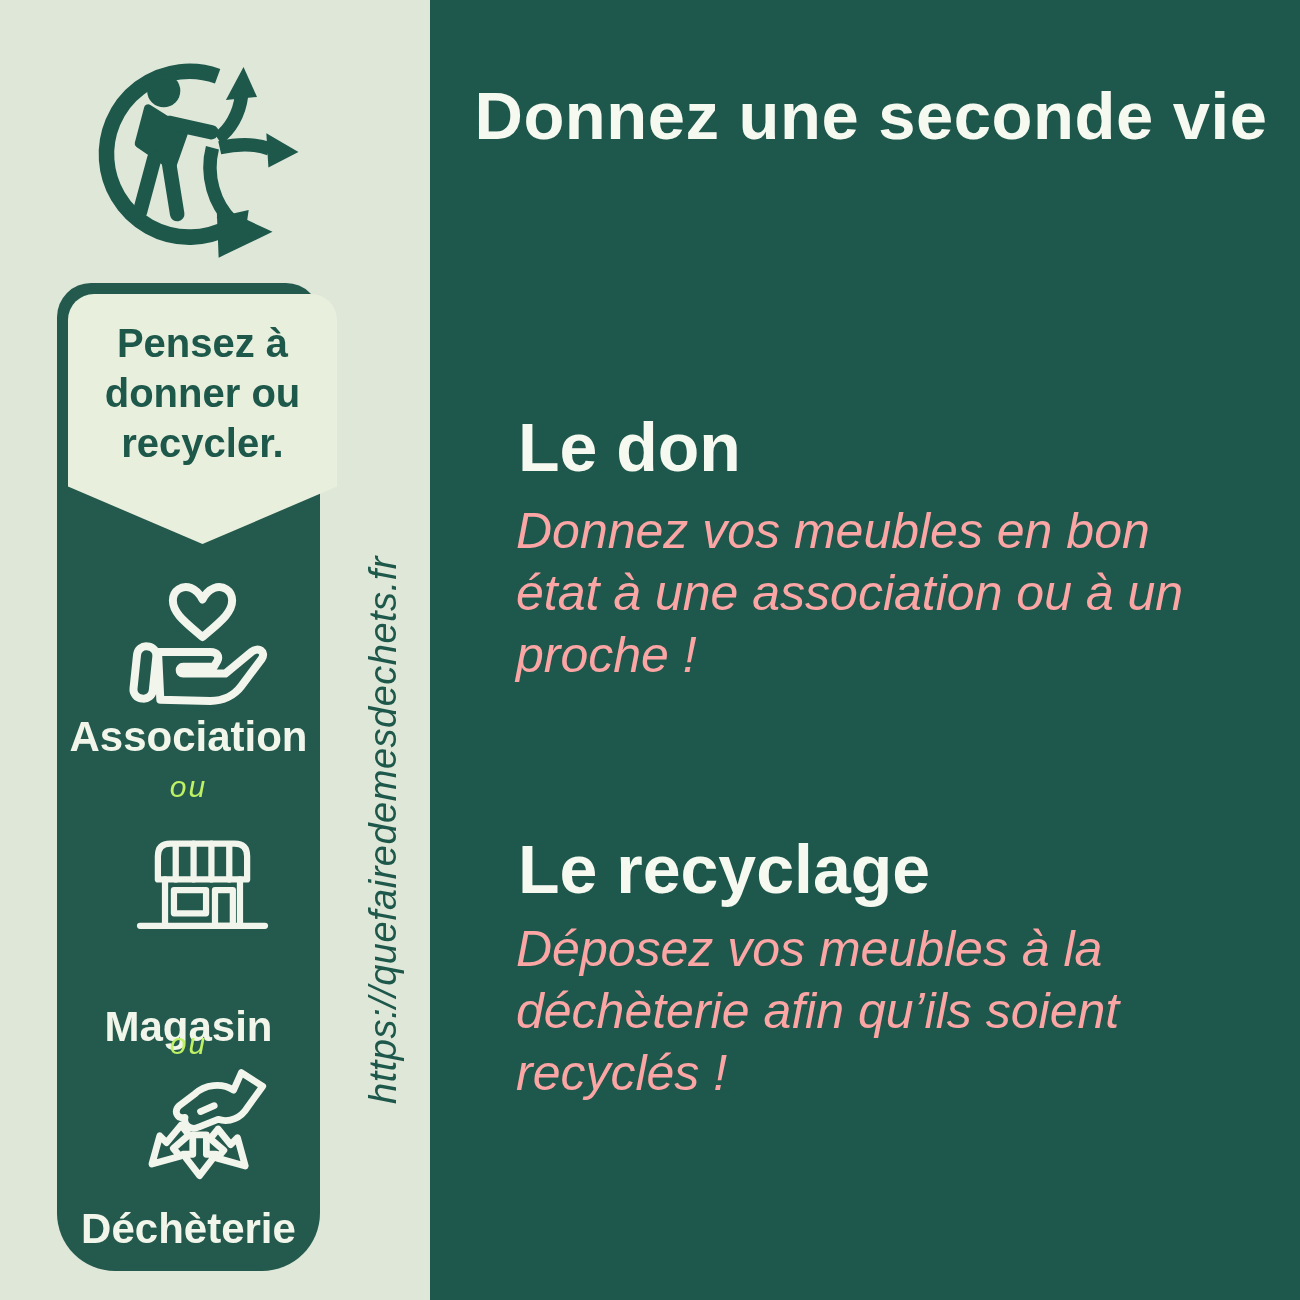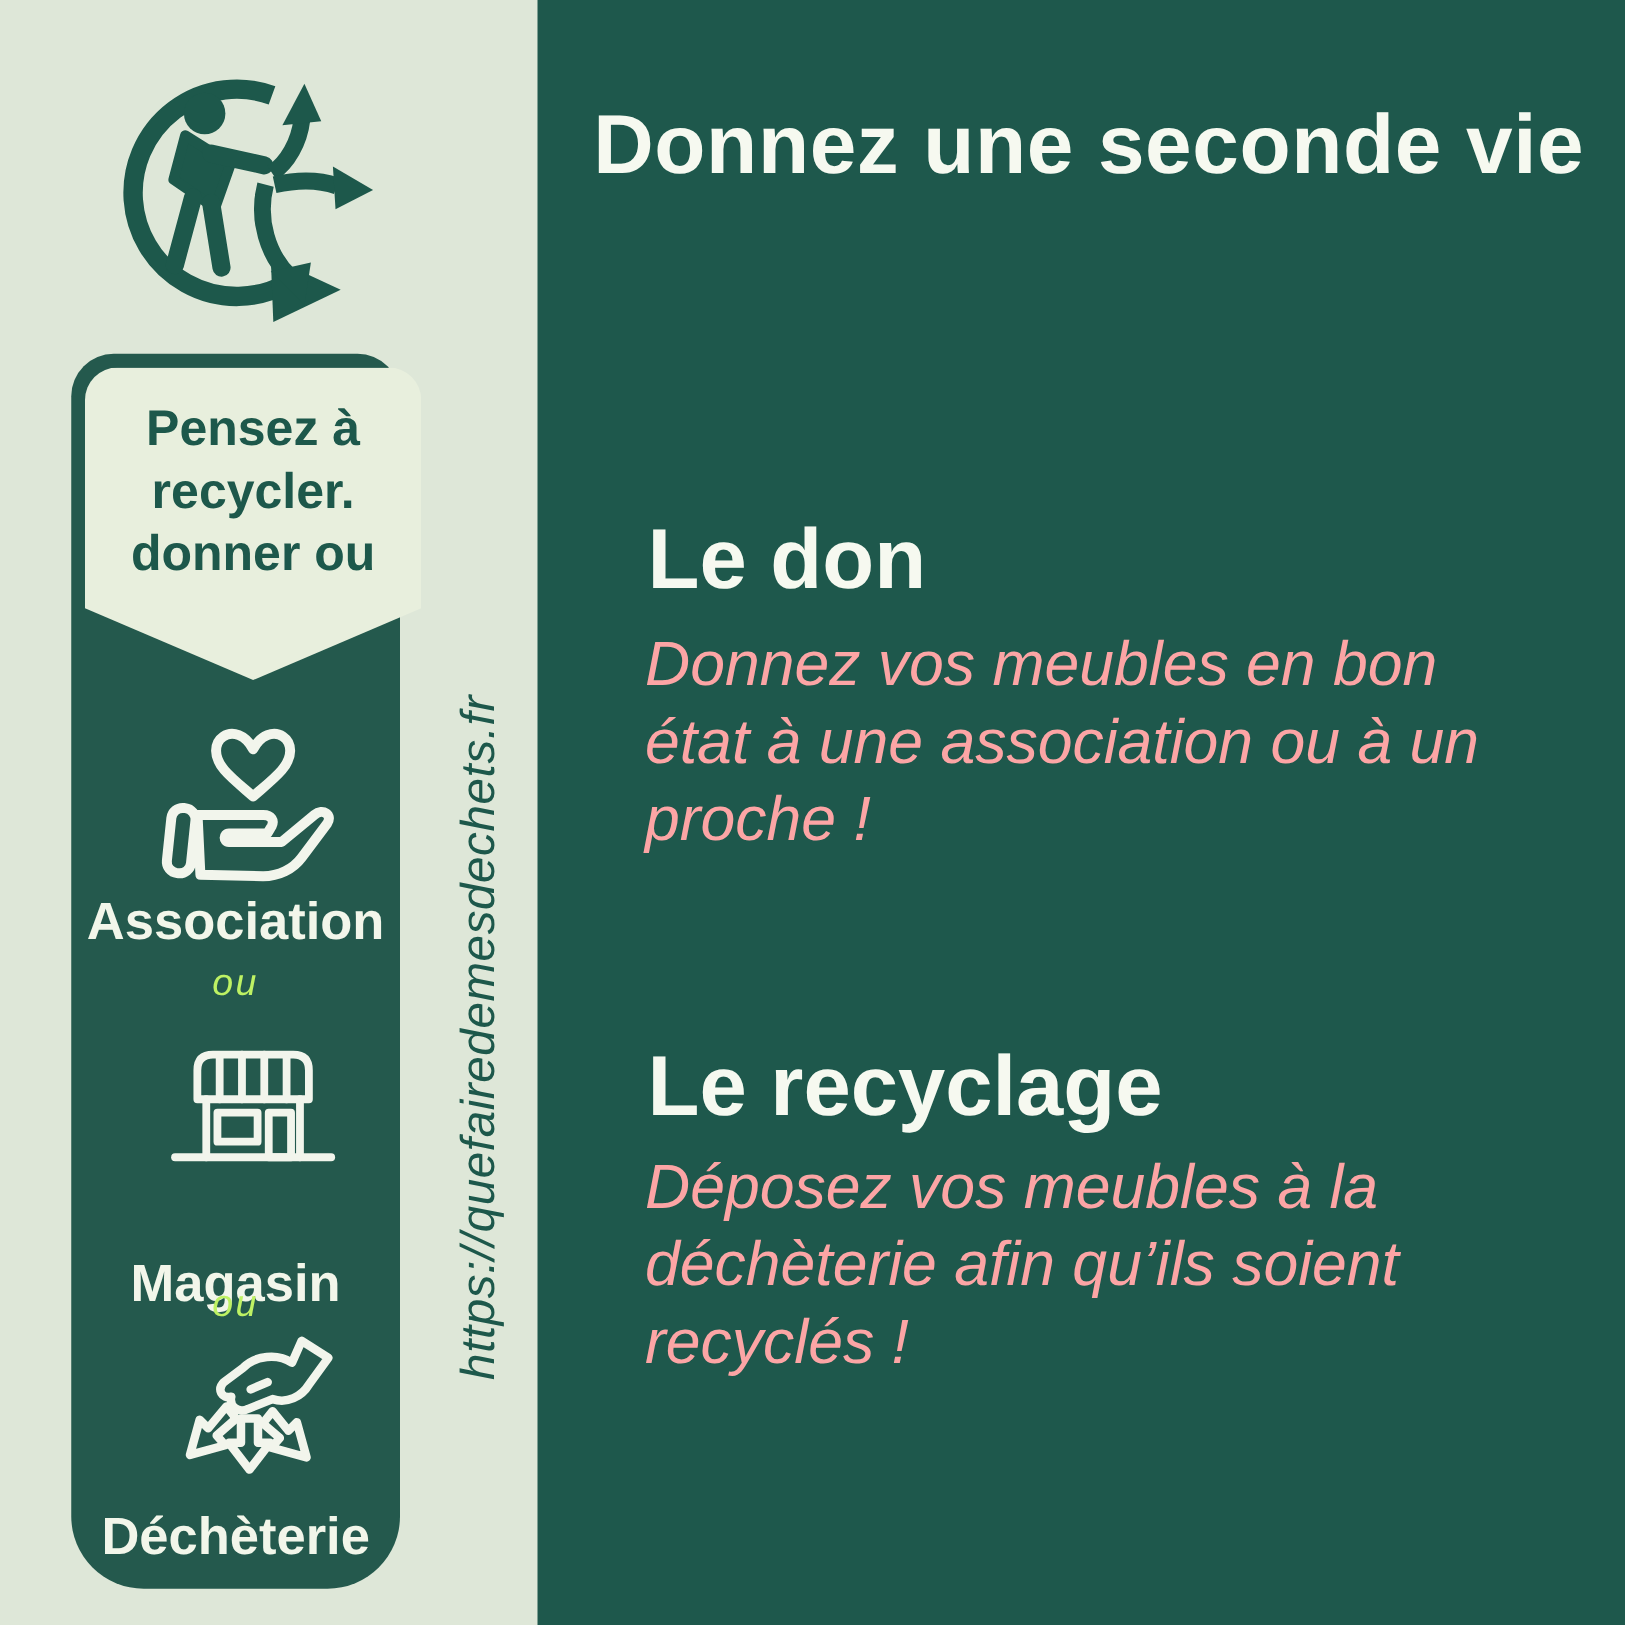--- a/index.html
+++ b/index.html
@@ -122,22 +122,22 @@
       <path d="M122 104 C115 131 124 159 141 175" stroke="currentColor" stroke-width="13" fill="none"></path>
       <polygon points="126,171 152,197 157,164" fill="currentColor"></polygon>
     </svg>
   </div>
 
   <div class="ribbon">
 
     <div class="banner">
       <div class="banner-text">
         <span>Pensez à</span>
+        <span>donner ou</span>
         <span>recycler.</span>
-        <span>donner ou</span>
       </div>
     </div>
 
     <div class="opt-icon icon-hand-heart">
       <svg viewBox="0 0 150 120" fill="none" stroke="currentColor" stroke-width="7" stroke-linejoin="round" stroke-linecap="round">
         <path d="M75 50 C60 37 49 29 49 18 C49 9 57 4 65 7 C70 9 73 13 75 17 C77 13 80 9 85 7 C93 4 101 9 101 18 C101 29 90 37 75 50 Z"></path>
         <rect x="16" y="58" width="17" height="46" rx="8" transform="rotate(6 24 81)"></rect>
         <path d="M36 63 L82 63 C88 63 90 67 88 71 L85 76 L58 76 C54 76 54 82 58 82 L95 82 L118 63 C124 58 131 63 127 69 L109 93 C103 101 93 106 82 106 L38 105 Z"></path>
       </svg>
     </div>

